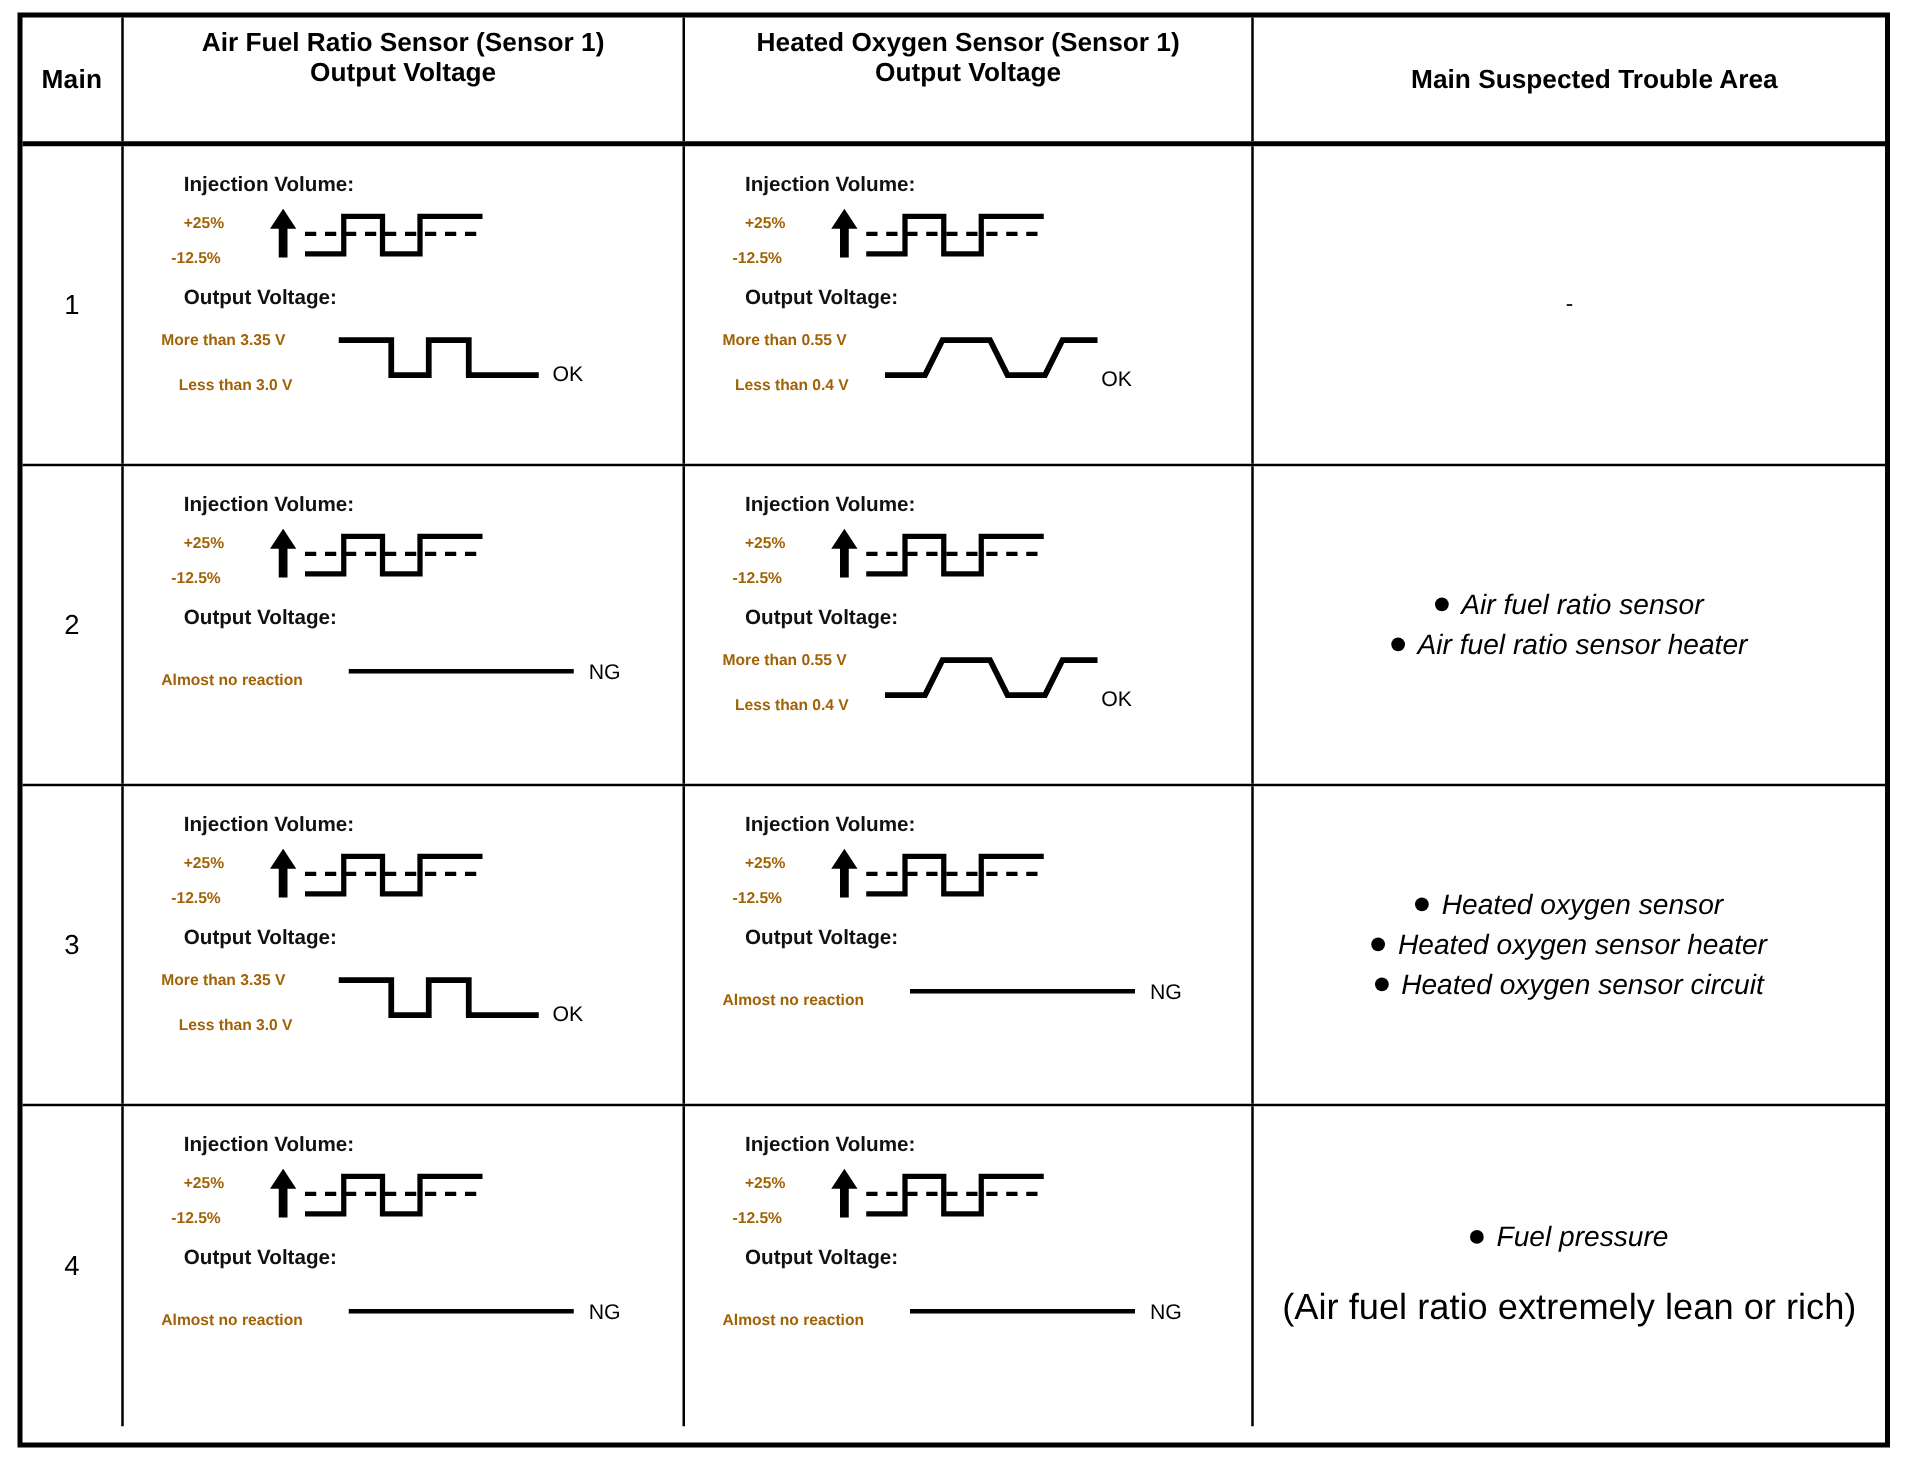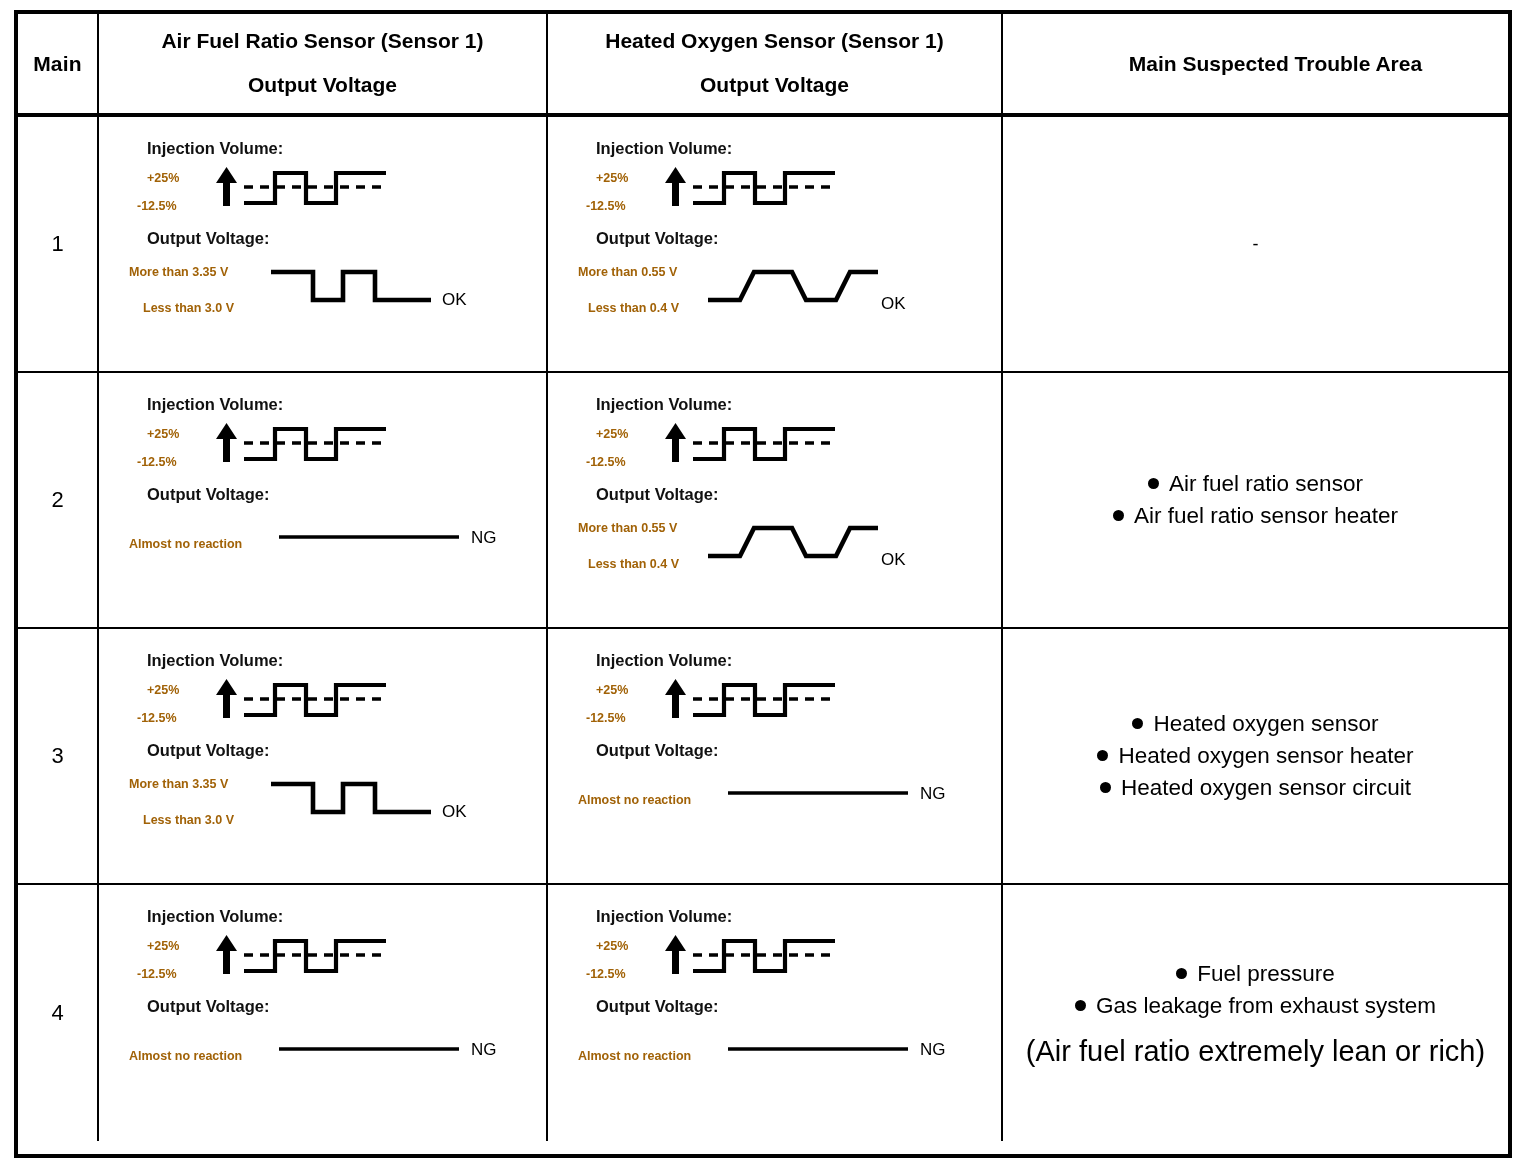--- a/index.html
+++ b/index.html
@@ -65,25 +65,24 @@
   
   .hdr-case {
     font-size: 21px;
     font-weight: bold;
     letter-spacing: .2px;
   }
   .hdr-stack {
     display: flex;
     flex-direction: column;
     align-items: center;
-    justify-content: center;
+    justify-content: flex-start;
     height: 100%;
     padding: 9px 0 11px 0;
     box-sizing: border-box;
-    gap: 20px;
   }
   .hdr-line1 {
     font-size: 21px;
     font-weight: bold;
     white-space: nowrap;
   }
   .hdr-line2 {
     font-size: 21px;
     font-weight: bold;
     white-space: nowrap;
@@ -145,23 +144,24 @@
     box-sizing: border-box;
     text-align: center;
   }
   .area-dash {
     font-size: 18px;
     line-height: 1;
   }
   .bullet-list {
     display: inline-block;
     text-align: left;
-    margin: 0;
+    margin: 11px;
     padding: 0;
     list-style: none;
+    font-style: italic;
   }
   .bullet-list li {
     font-size: 22.5px;
     line-height: 1.42;
     white-space: nowrap;
     text-align: center;
   }
   .bullet-list li .dot {
     display: inline-block;
     width: 11px;
@@ -533,20 +533,20 @@
   <svg class="wave-svg" width="180" height="12" viewBox="0 0 180 12">
     <line x1="0" y1="6" x2="180" y2="6" stroke="#000" stroke-width="3.6"></line>
   </svg>
       </div>
       <span class="ok-ng" style="left:372px; top:155px;">NG</span>
     </div>
   </div>
 
   <div class="cell col-area">
     <div class="area-inner">
-      <ul class="bullet-list"><li><span class="dot"></span>Fuel pressure</li><li><span class="dot"></span>Gas leakage from exhaust system</li></ul><div class="area-note">(Air fuel ratio extremely lean or rich)</div>
+      <ul class="bullet-list"><li><span class="dot"></span>Fuel pressure</li></ul><div class="area-note">(Air fuel ratio extremely lean or rich)</div>
     </div>
   </div>
   </div>
 </div>
 
   </div>
 </div>
 
 </body></html>

